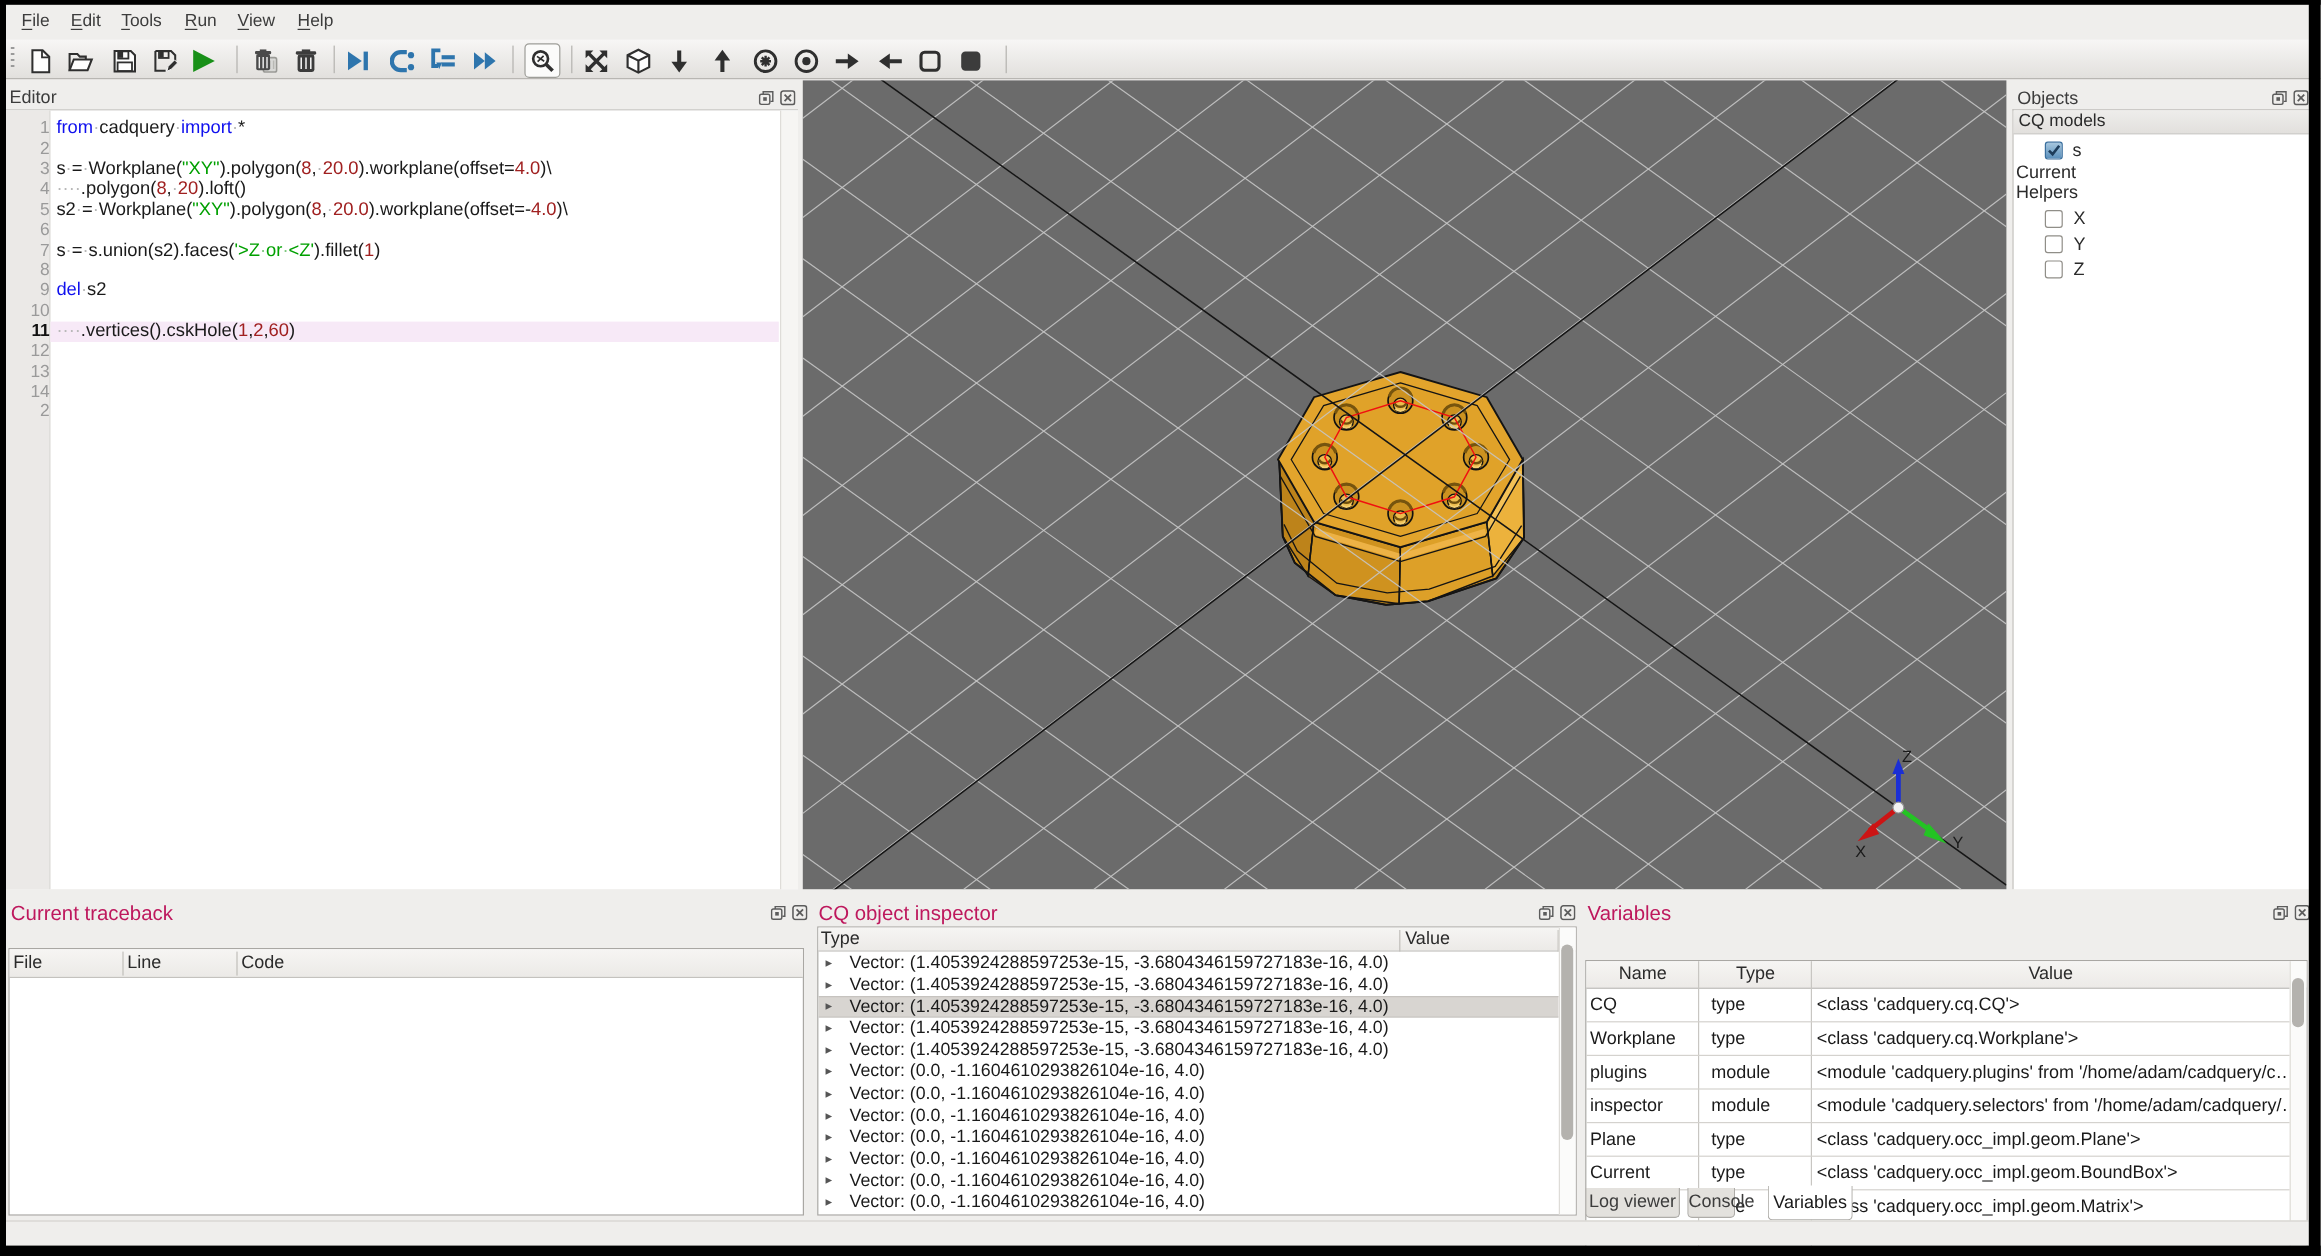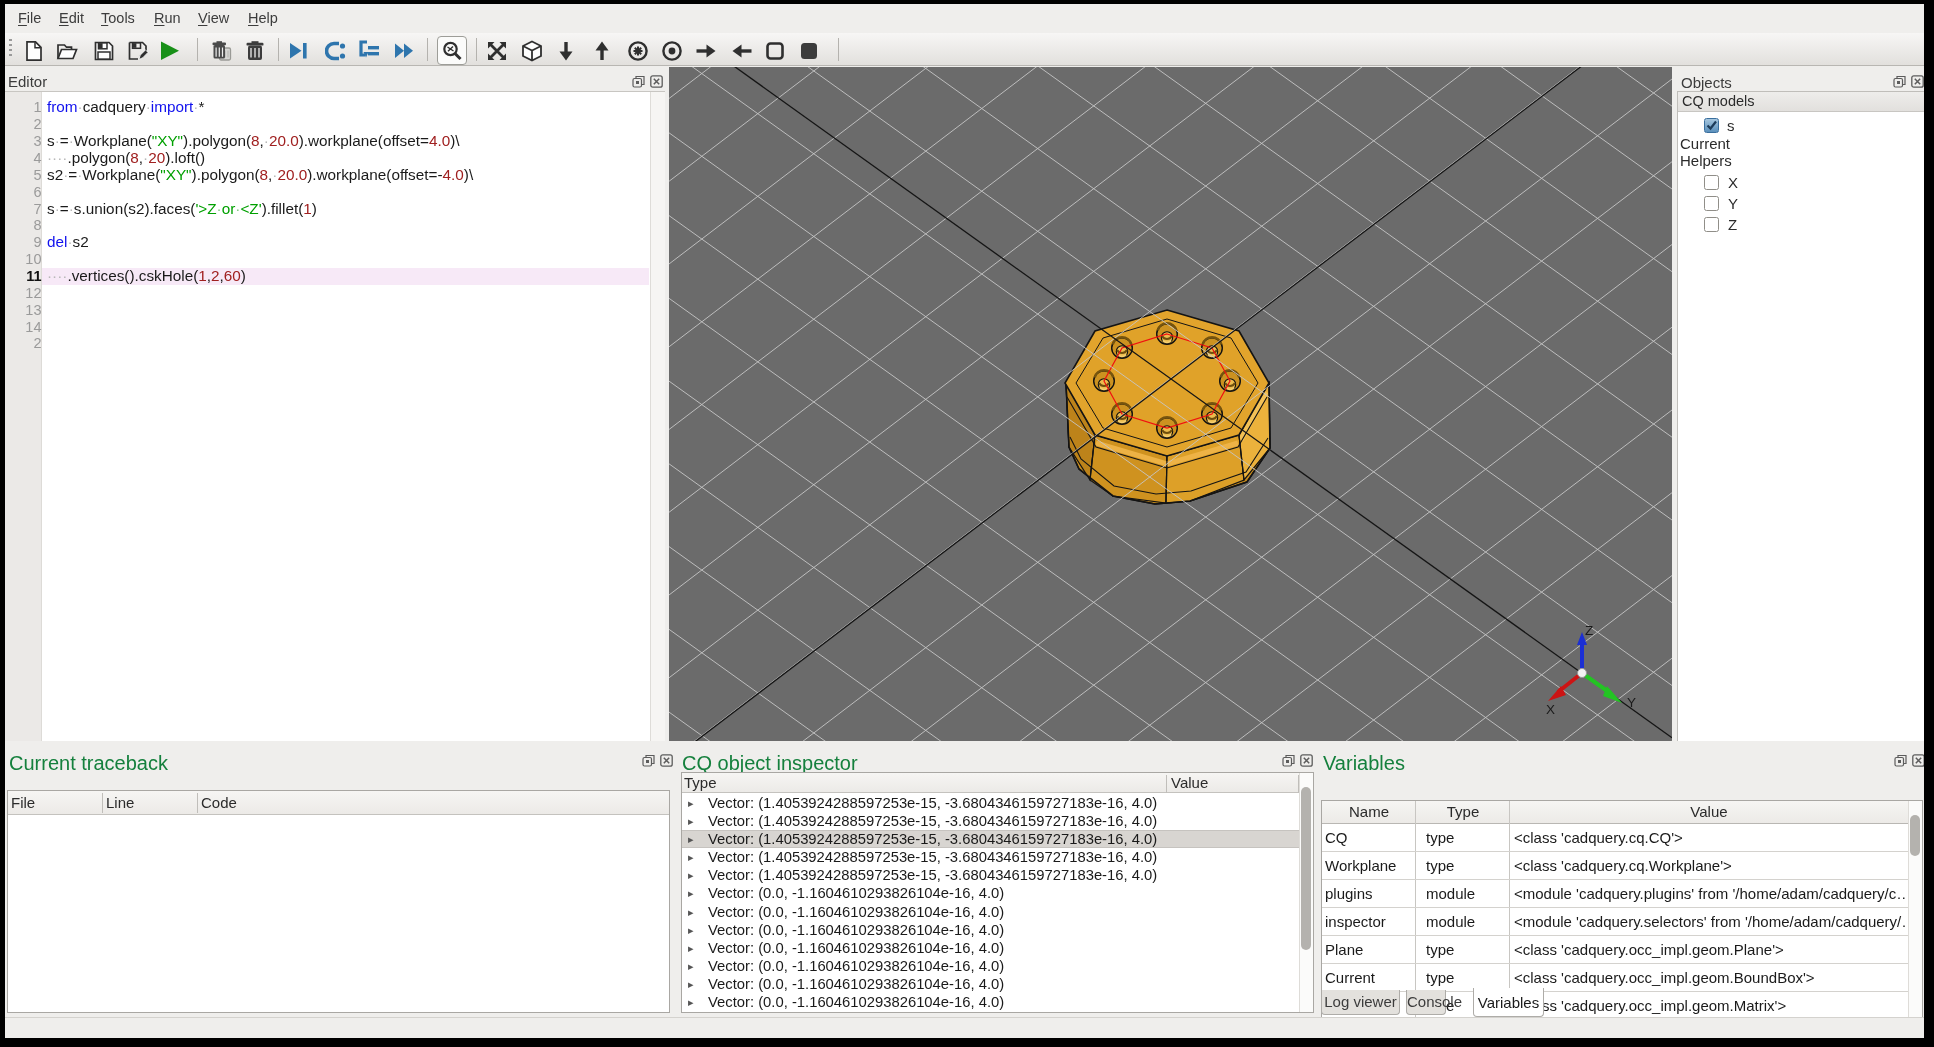--- a/index.html
+++ b/index.html
@@ -35,21 +35,21 @@
 .cl i.sd { color:#7fc87f; }
 #hl11 { position:absolute; left:37px; right:16px; top:176.10px; height:16.87px; background:#f7e9f7; }
 #edscroll { position:absolute; right:0; top:0; width:15px; height:100%; background:#f6f5f3; border-left:1px solid #dedcd8; }
 
 #viewport { position:absolute; left:669px; top:67px; width:1003px; height:674px; background:#6b6b6b; }
 
 #objtree { position:absolute; left:1677px; top:91px; width:247px; height:650px; background:#fff; border:1px solid #c0beba; border-right:none; border-bottom:none; }
 #cqhdr { position:absolute; left:0; top:0; width:100%; height:20px; background:linear-gradient(#eeedeb,#e2e0dd); border-bottom:1px solid #c8c6c2; font-size:14.5px; color:#2b2b2b; padding:1px 0 0 4px; }
 .trow { position:absolute; font-size:15px; color:#2b2b2b; }
 .cb { position:absolute; width:15px; height:15px; border:1px solid #908e88; border-radius:2.5px; background:#fff; }
-.btitle { position:absolute; font-size:20px; color:#15803d; }
+.btitle { position:absolute; font-size:17px; color:#be185d; }
 #tbtable { position:absolute; left:7px; top:790px; width:663px; height:223px; background:#fff; border:1px solid #a9a7a3; }
 #tbhdr { position:absolute; left:0; top:0; width:100%; height:24px; background:linear-gradient(#f6f5f3,#eceae7); border-bottom:1px solid #c4c2be; }
 #tbhdr span { position:absolute; top:3px; font-size:15px; color:#2b2b2b; }
 .hsep { position:absolute; top:2px; width:1px; height:20px; background:#c0beba; }
 #insp { position:absolute; left:681px; top:772px; width:633px; height:241px; background:#fff; border:1px solid #a9a7a3; }
 #isphdr { position:absolute; left:0; top:0; width:100%; height:20px; background:linear-gradient(#f6f5f3,#eceae7); border-bottom:1px solid #c4c2be; }
 #isphdr span { position:absolute; top:1px; font-size:15px; color:#2b2b2b; }
 .irow { position:relative; height:18.1px; font-size:14.8px; line-height:18.1px; color:#1a1a1a; padding-left:26px; white-space:nowrap; overflow:hidden; }
 .irow.sel { background:#d8d5d1; box-shadow:inset 0 1px 0 #c6c3bf, inset 0 -1px 0 #c6c3bf; }
 .tri { position:absolute; left:6px; font-size:11px; color:#555; }

